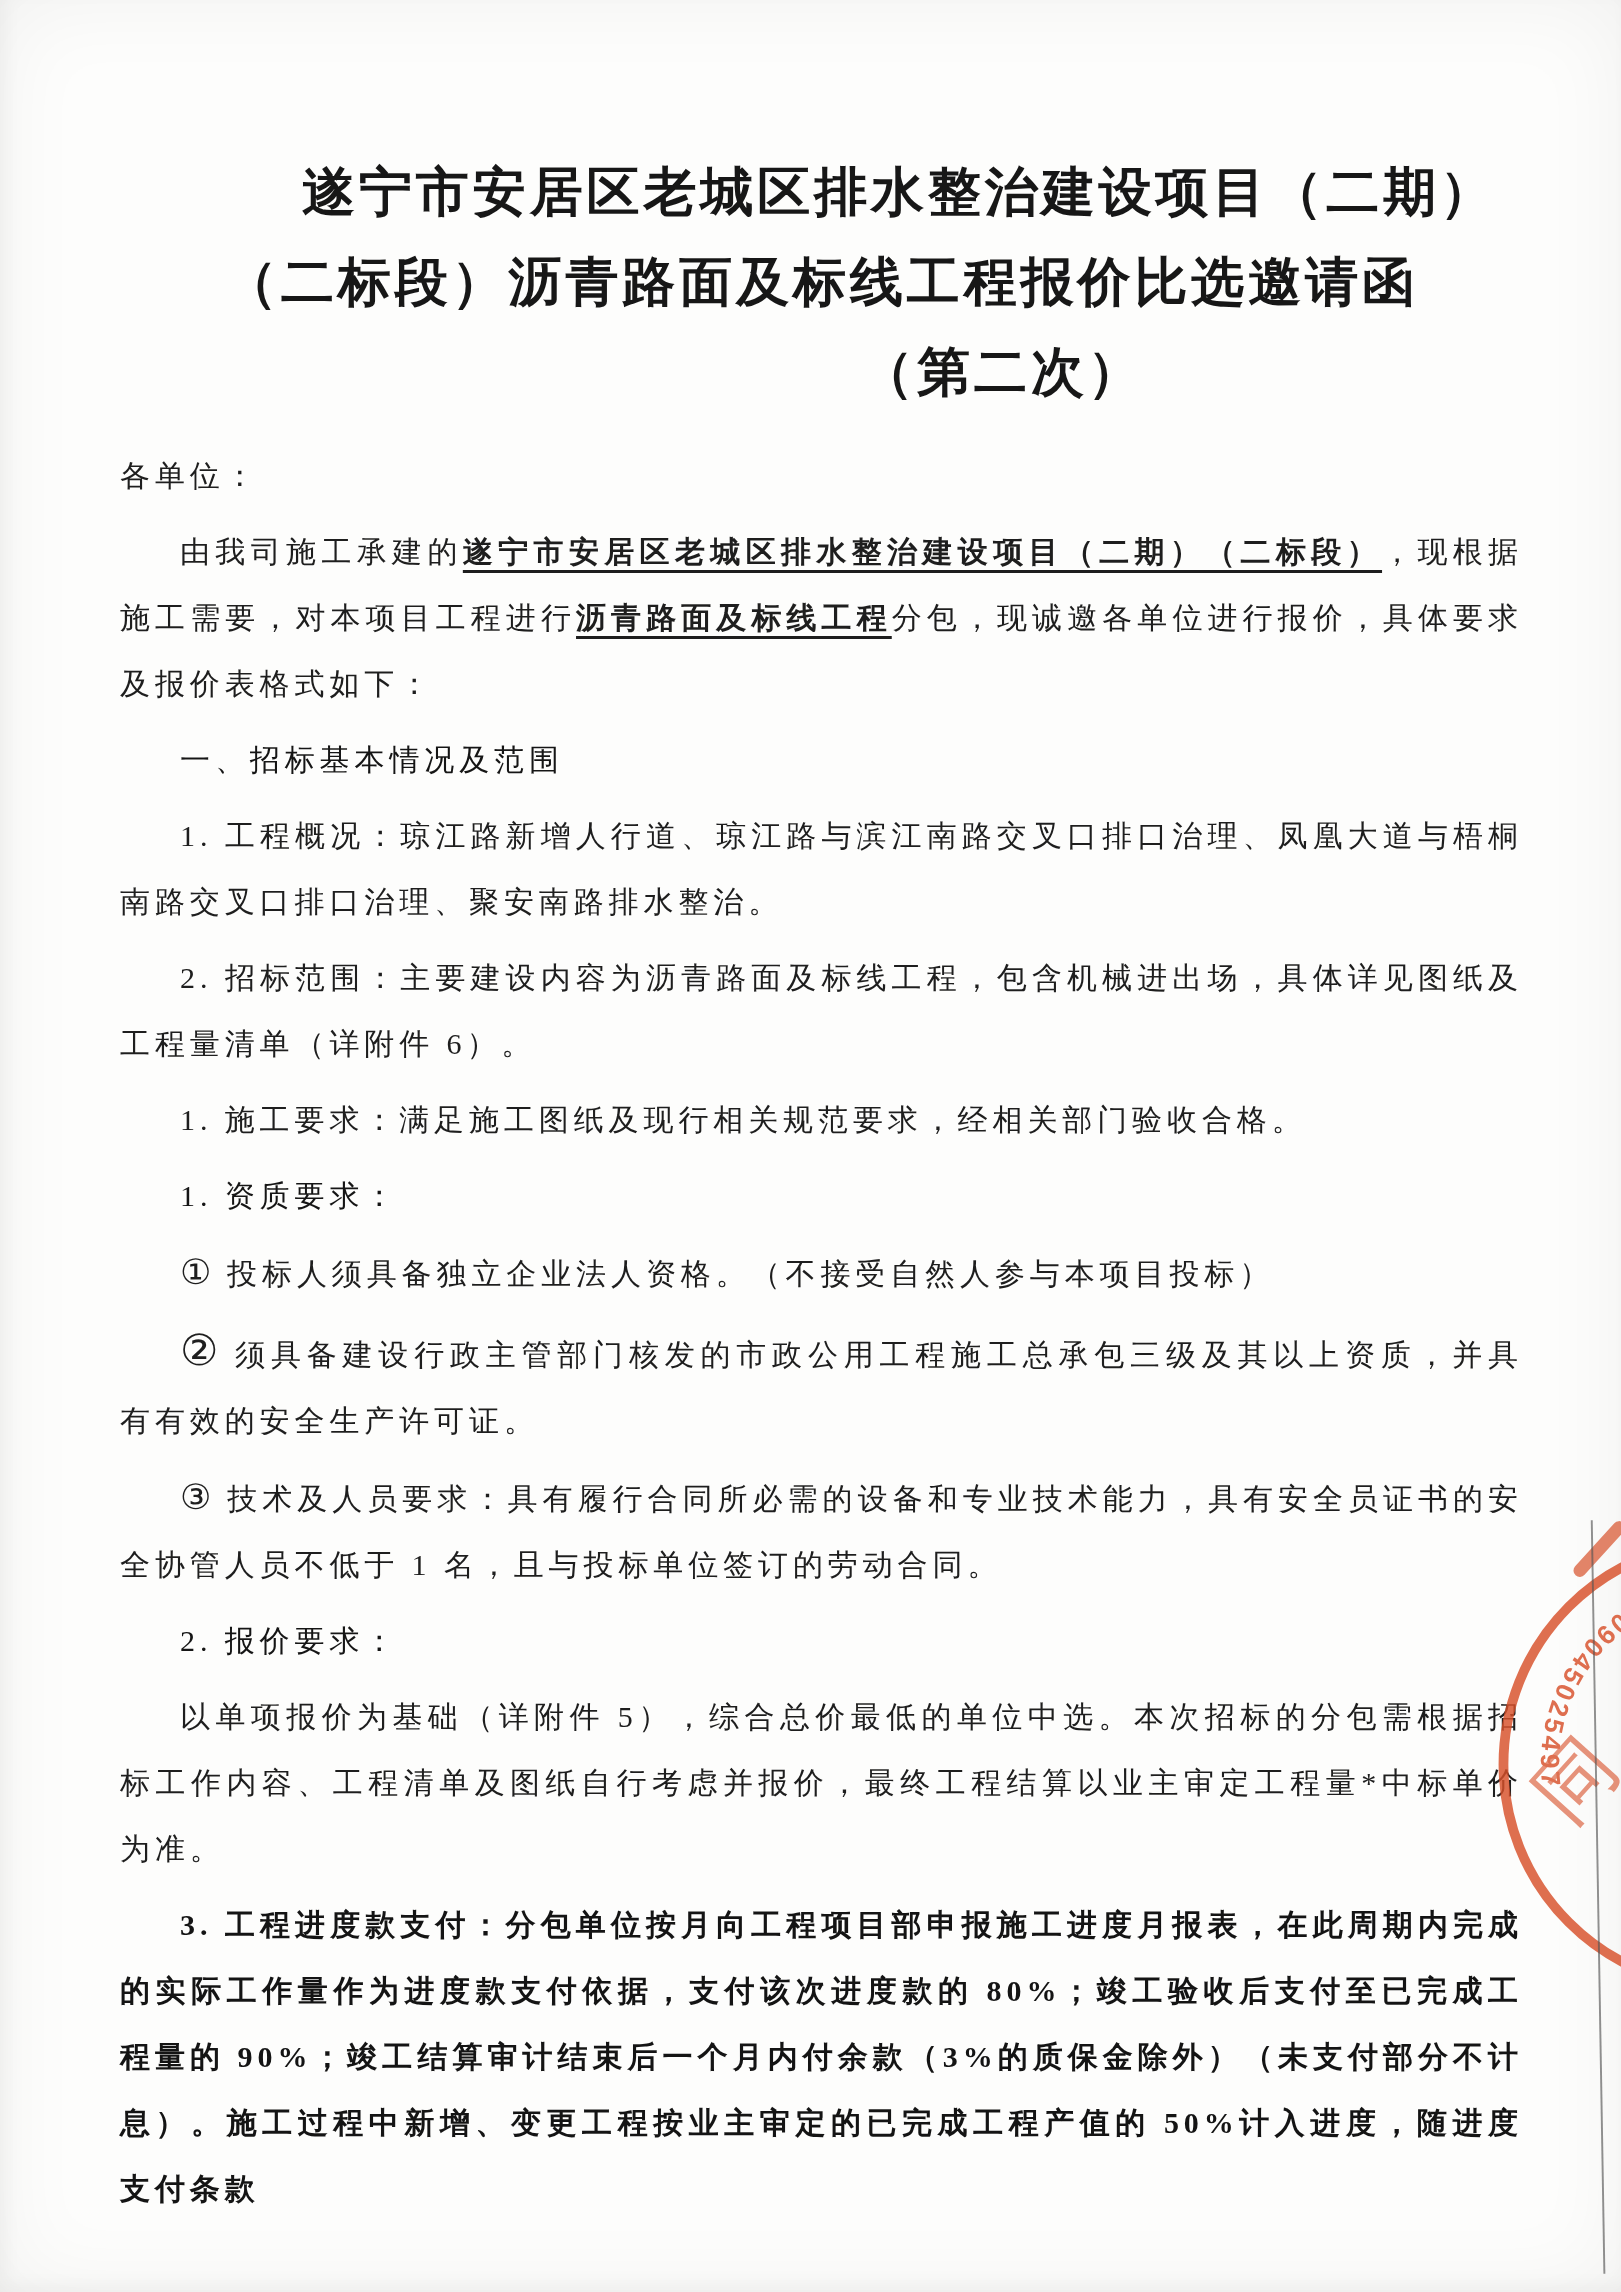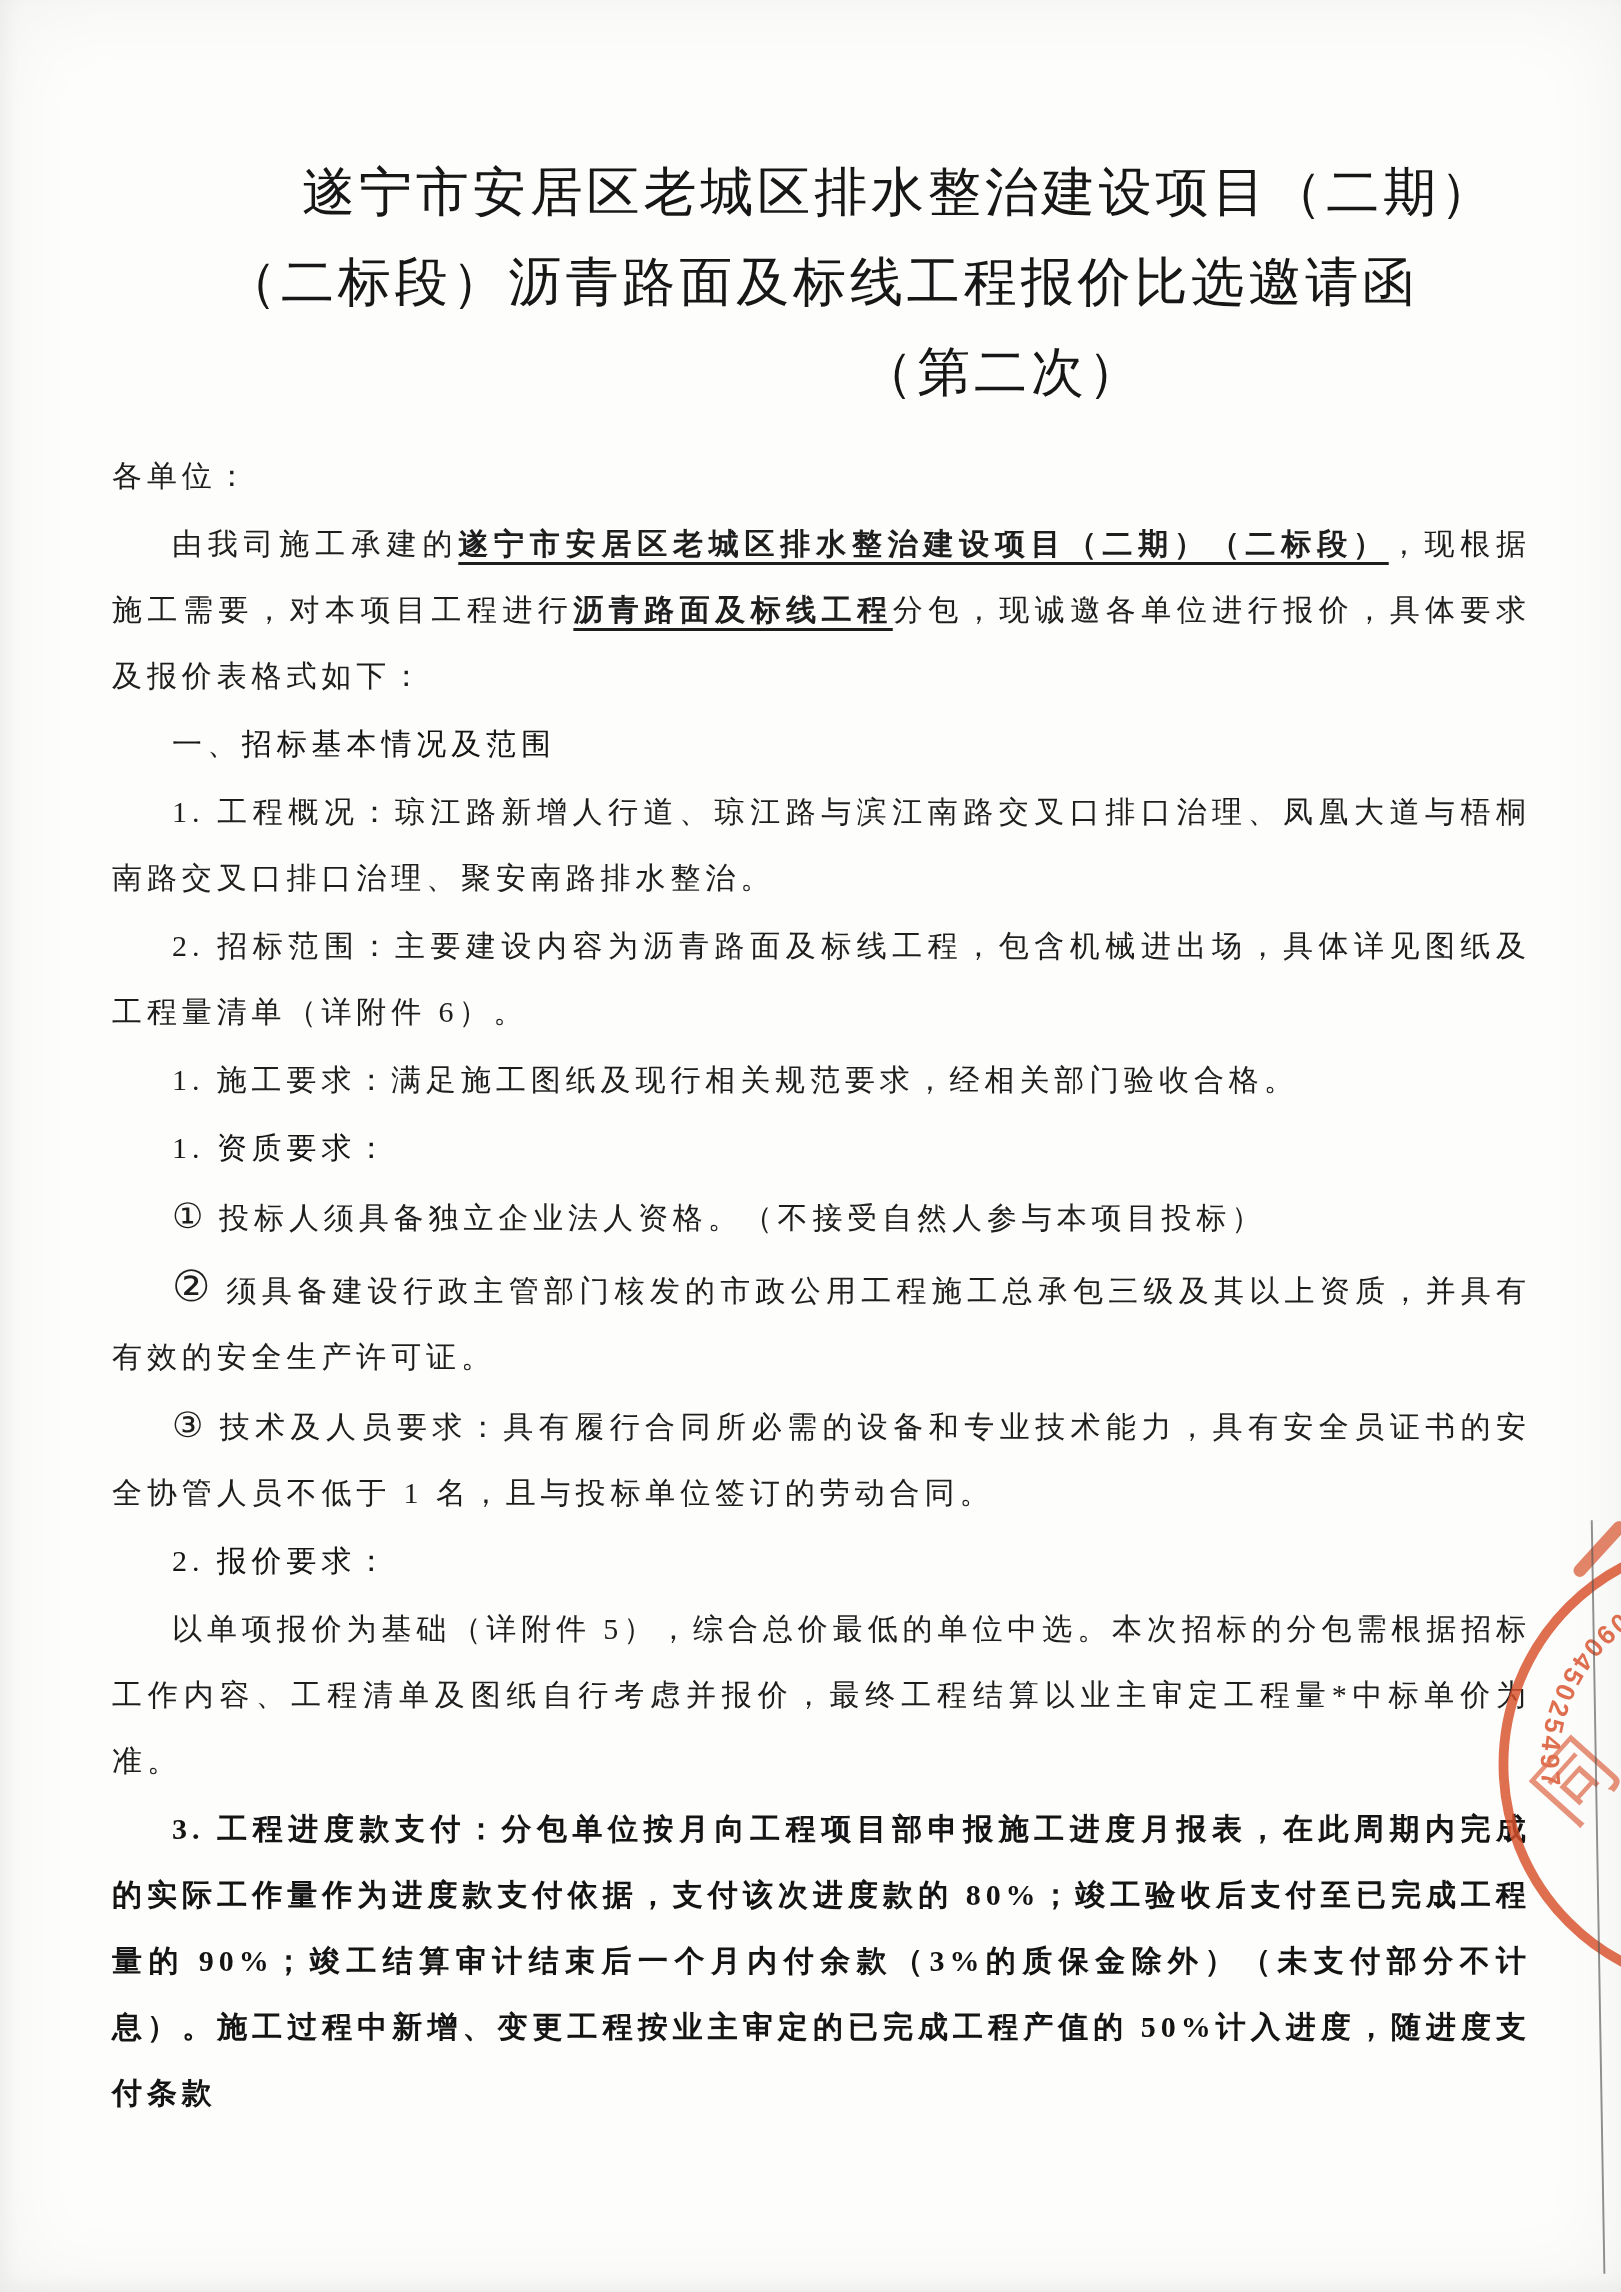--- a/index.html
+++ b/index.html
@@ -13,26 +13,26 @@
     background:#fdfdfc;color:#1e1e1e;
     box-shadow:inset 0 0 88px rgba(0,0,0,.05), inset 5.9px -7.8px 17.6px rgba(0,0,0,.04);
   }
   .content{
     position:absolute;left:110px;top:147px;width:1423px;
     font-size:30px;line-height:66px;letter-spacing:4.9px;
     text-align:justify;
   }
   .title{
     font-family:"Liberation Sans","DejaVu Sans",sans-serif;
-    font-weight:400;font-size:53px;line-height:90px;letter-spacing:3.9px;
+    font-weight:700;font-size:53px;line-height:90px;letter-spacing:3.9px;
     text-align:center;color:#171717;margin-bottom:25.5px;
   }
   .title .t1{transform:translateX(78px);}
   .title .t3{transform:translateX(181px);}
-  p{margin:2px;}
+  p{margin:10px;}
   .para{text-indent:2em;}
   .heading{font-weight:400;text-indent:2em;color:#151515;}
   .b{font-weight:700;}
   .bu{
     font-weight:700;
     text-decoration:underline;
     text-decoration-thickness:2.5px;
     text-underline-offset:7.8px;
   }
   .u{

